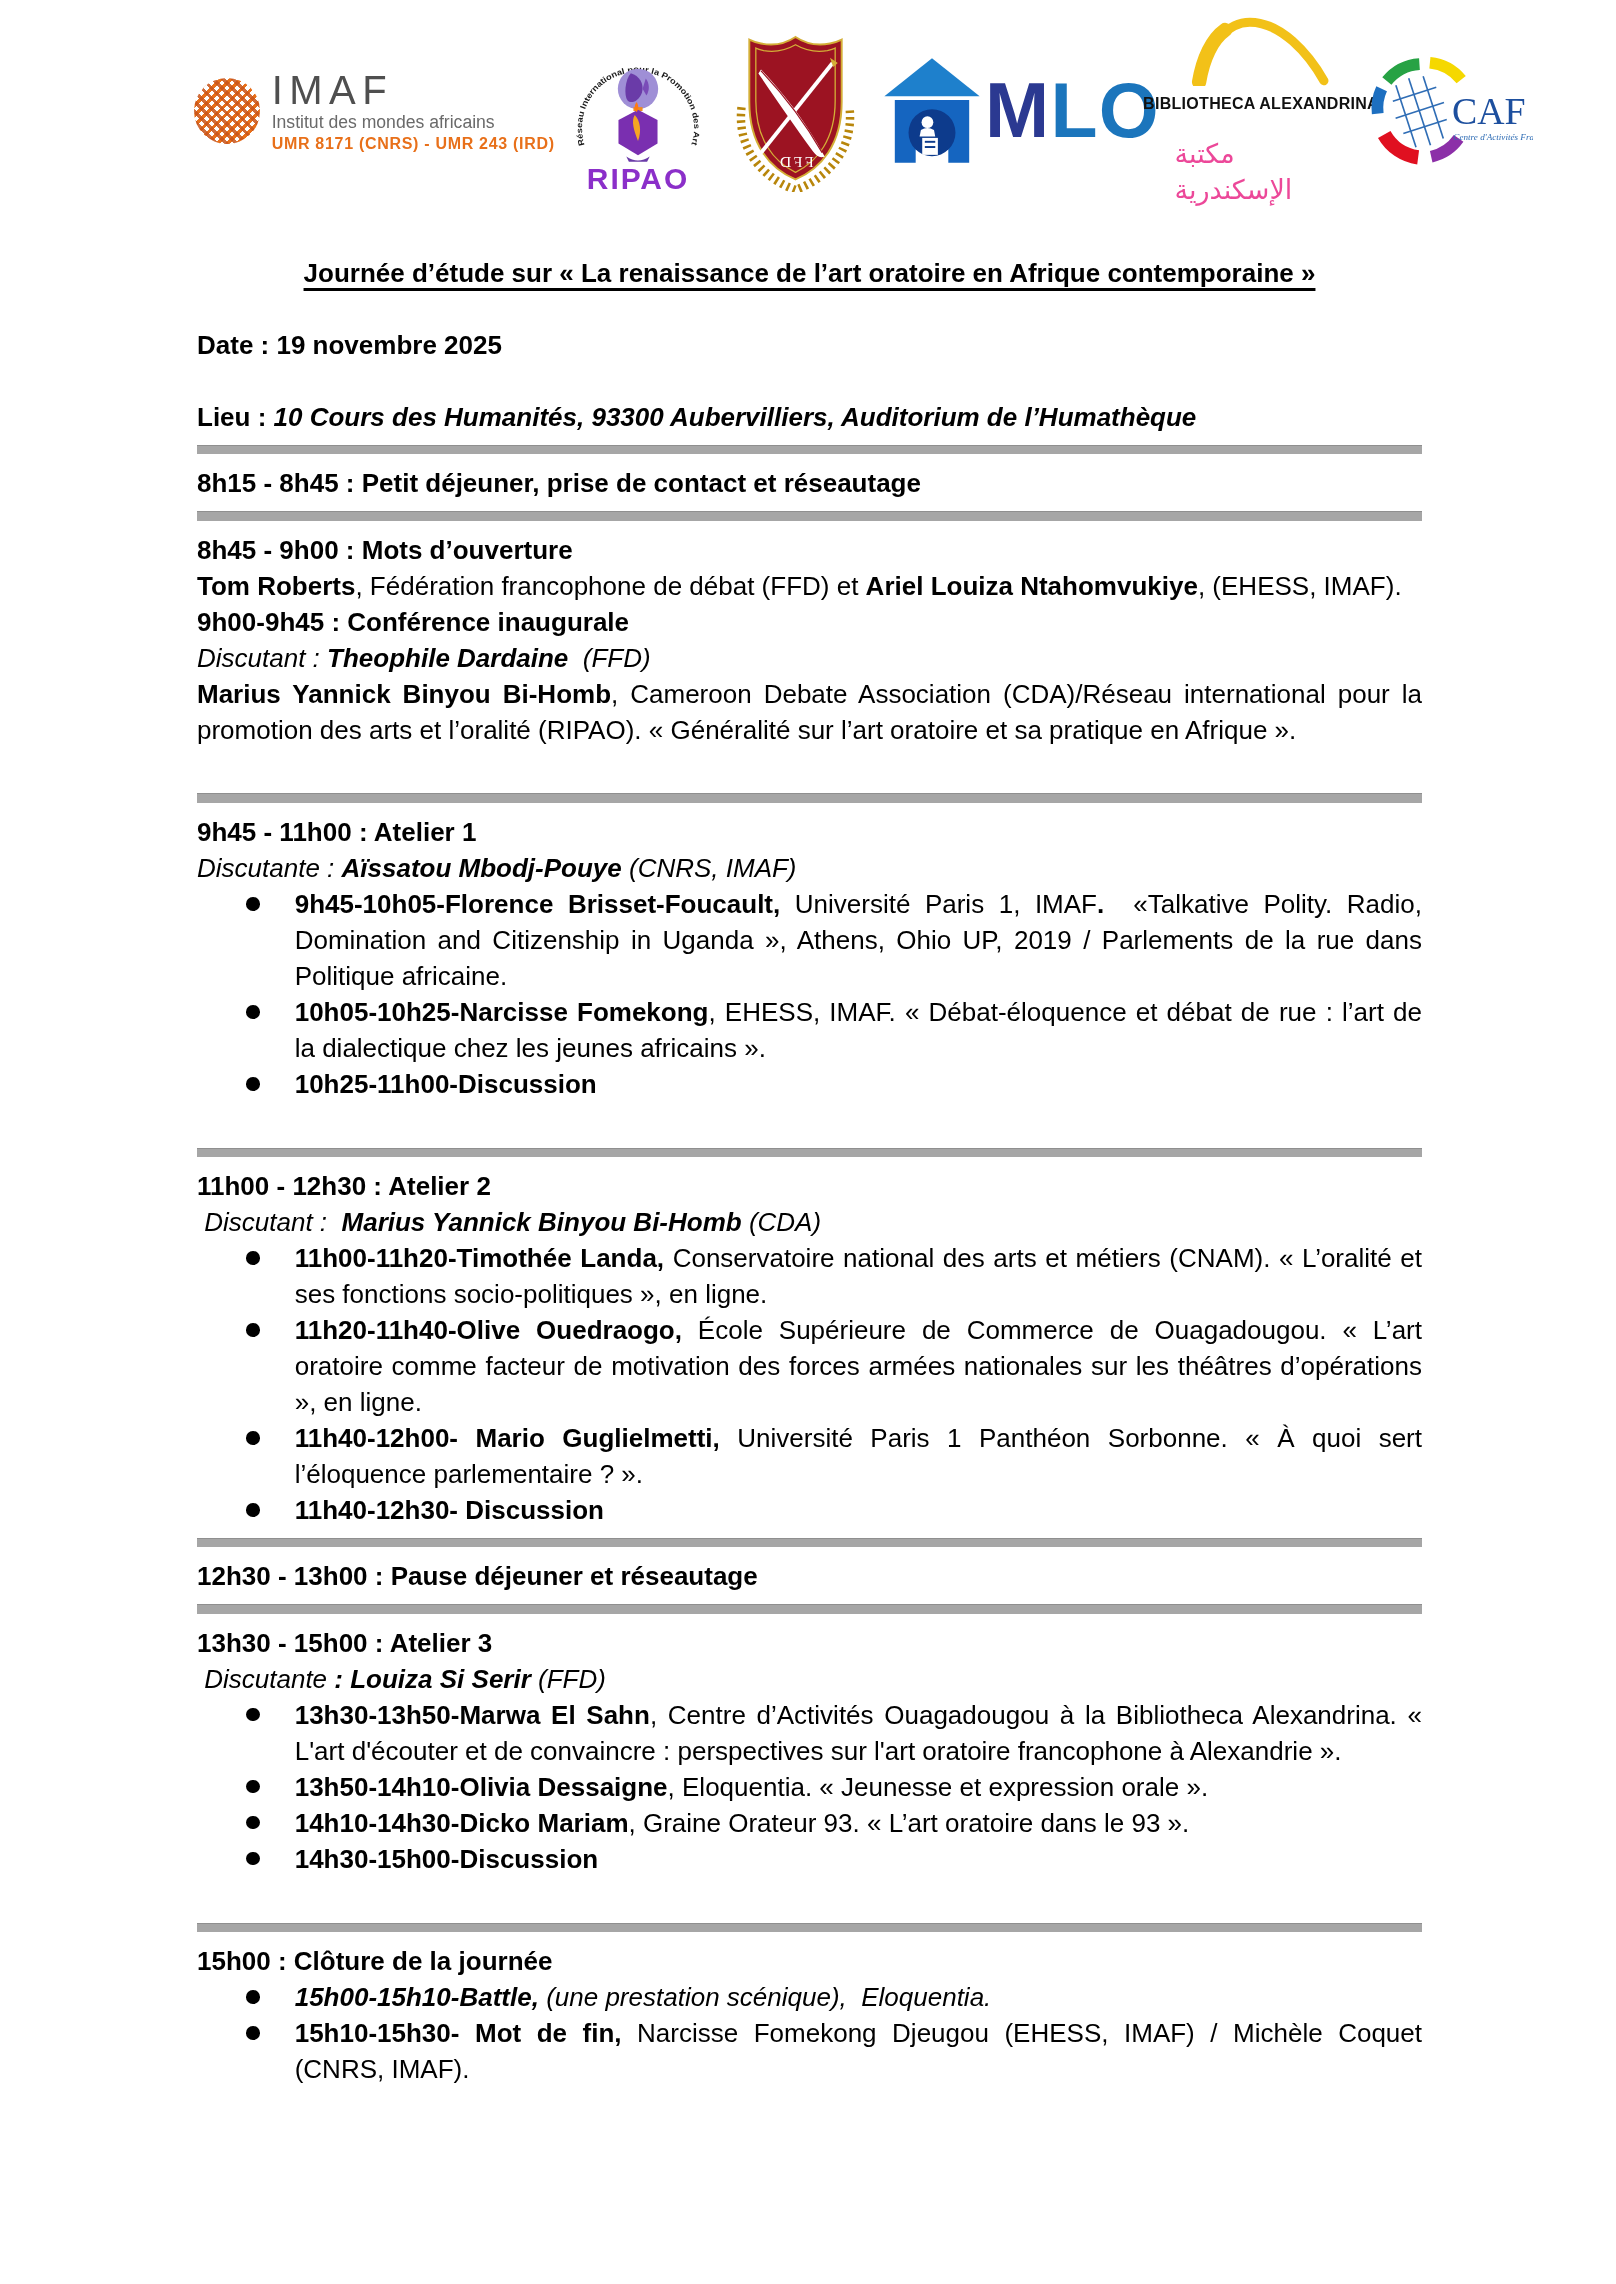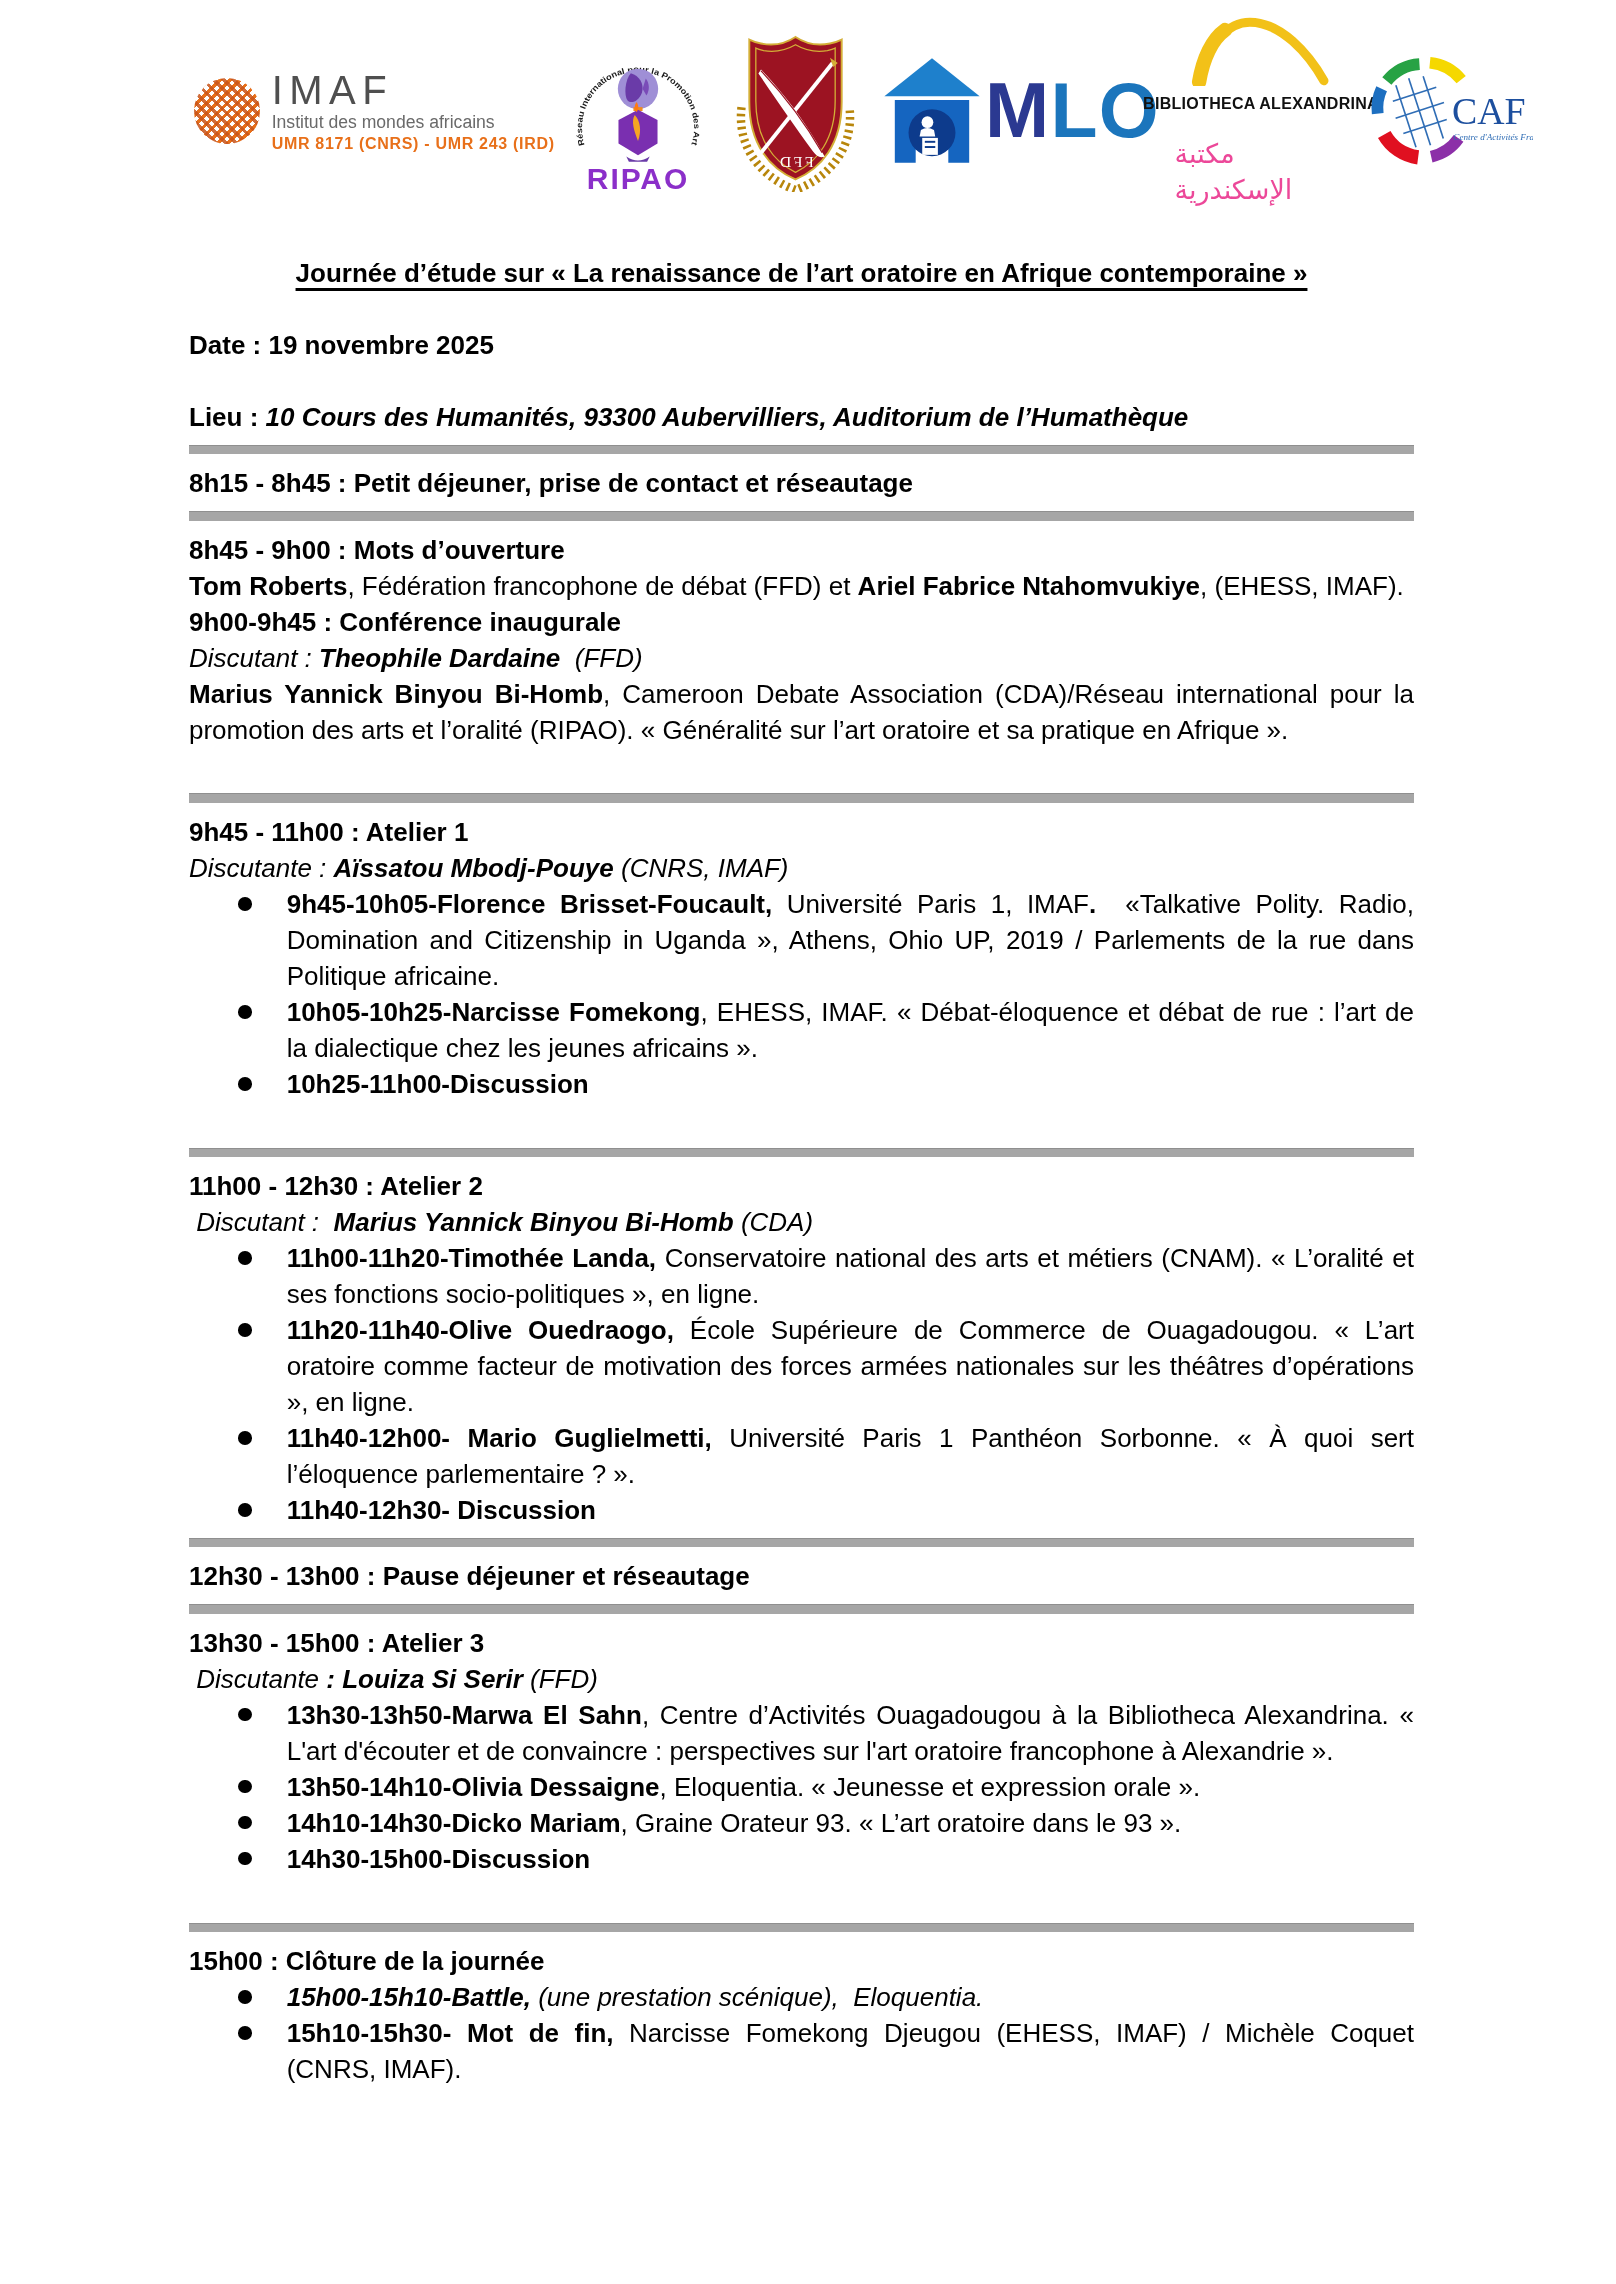--- a/index.html
+++ b/index.html
@@ -31,21 +31,21 @@
   .mlo-word{font-size:77px;font-weight:bold;letter-spacing:1.3px;line-height:1;margin-left:3.9px;}
   
   .ba{flex-direction:column;justify-content:center;width:173px;}
   .ba-arc{width:143px;height:73px;}
   .ba-line1{font-size:16px;font-weight:bold;letter-spacing:0.3px;color:#111;white-space:nowrap;}
   .ba-line2{font-size:27px;color:#ec4899;margin-top:14px;font-family:"DejaVu Sans",sans-serif;}
   
   .caf-svg{width:171px;height:120px;}
 
   
-  .content{position:absolute;top:255px;left:189px;width:1225px;}
+  .content{position:absolute;top:255px;left:197px;width:1225px;}
   .blk{margin:0;}
   .title{font-weight:bold;text-align:center;text-decoration:underline;
          text-decoration-thickness:3.3px;text-underline-offset:5.9px;}
   .blank{height:36px;}
   .hrule{height:8.5px;background:#a6a6a6;border-top:0.7px solid #8f8f8f;margin:9.8px 0 11px;}
   .para{white-space:pre-wrap;}
   .just{text-align:justify;}
   .nowrap{white-space:nowrap;}
   .bullet{display:flex;align-items:flex-start;}
   .dot{flex:0 0 auto;width:13.7px;height:13.7px;border-radius:50%;background:#000;margin:11px 0 0 49px;}
@@ -153,21 +153,21 @@
   <div class="content">
       <div class="blk title"><span class="b">Journée d’étude sur « La renaissance de l’art oratoire en Afrique contemporaine »</span></div>
       <div class="blank"></div>
       <div class="blk para"><span class="b">Date : 19 novembre 2025</span></div>
       <div class="blank"></div>
       <div class="blk para"><span class="b">Lieu : </span><span class="b i">10 Cours des Humanités, 93300 Aubervilliers, Auditorium de l’Humathèque</span></div>
       <div class="hrule"></div>
       <div class="blk para"><span class="b">8h15 - 8h45 : Petit déjeuner, prise de contact et réseautage</span></div>
       <div class="hrule"></div>
       <div class="blk para"><span class="b">8h45 - 9h00 : Mots d’ouverture</span></div>
-      <div class="blk para nowrap"><span class="b">Tom Roberts</span><span>, Fédération francophone de débat (FFD) et </span><span class="b">Ariel Fabrice Ntahomvukiye</span><span>, (EHESS, IMAF).</span></div>
+      <div class="blk para nowrap"><span class="b">Tom Roberts</span><span>, Fédération francophone de débat (FFD) et </span><span class="b">Ariel Louiza Ntahomvukiye</span><span>, (EHESS, IMAF).</span></div>
       <div class="blk para"><span class="b">9h00-9h45 : Conférence inaugurale</span></div>
       <div class="blk para"><span class="i">Discutant : </span><span class="b i">Theophile Dardaine</span><span class="i">  (FFD)</span></div>
       <div class="blk para just"><span class="b">Marius Yannick Binyou Bi-Homb</span><span>, Cameroon Debate Association (CDA)/Réseau international pour la promotion des arts et l’oralité (RIPAO). « Généralité sur l’art oratoire et sa pratique en Afrique ».</span></div>
       <div class="blank"></div>
       <div class="hrule"></div>
       <div class="blk para"><span class="b">9h45 - 11h00 : Atelier 1</span></div>
       <div class="blk para"><span class="i">Discutante : </span><span class="b i">Aïssatou Mbodj-Pouye</span><span class="i"> (CNRS, IMAF)</span></div>
       <div class="blk bullet">
         <span class="dot"></span>
         <div class="btext"><span class="b">9h45-10h05-Florence Brisset-Foucault,</span><span> Université Paris 1, IMAF</span><span class="b">.</span><span>  «Talkative Polity. Radio, Domination and Citizenship in Uganda », Athens, Ohio UP, 2019 / Parlements de la rue dans Politique africaine.</span></div>

